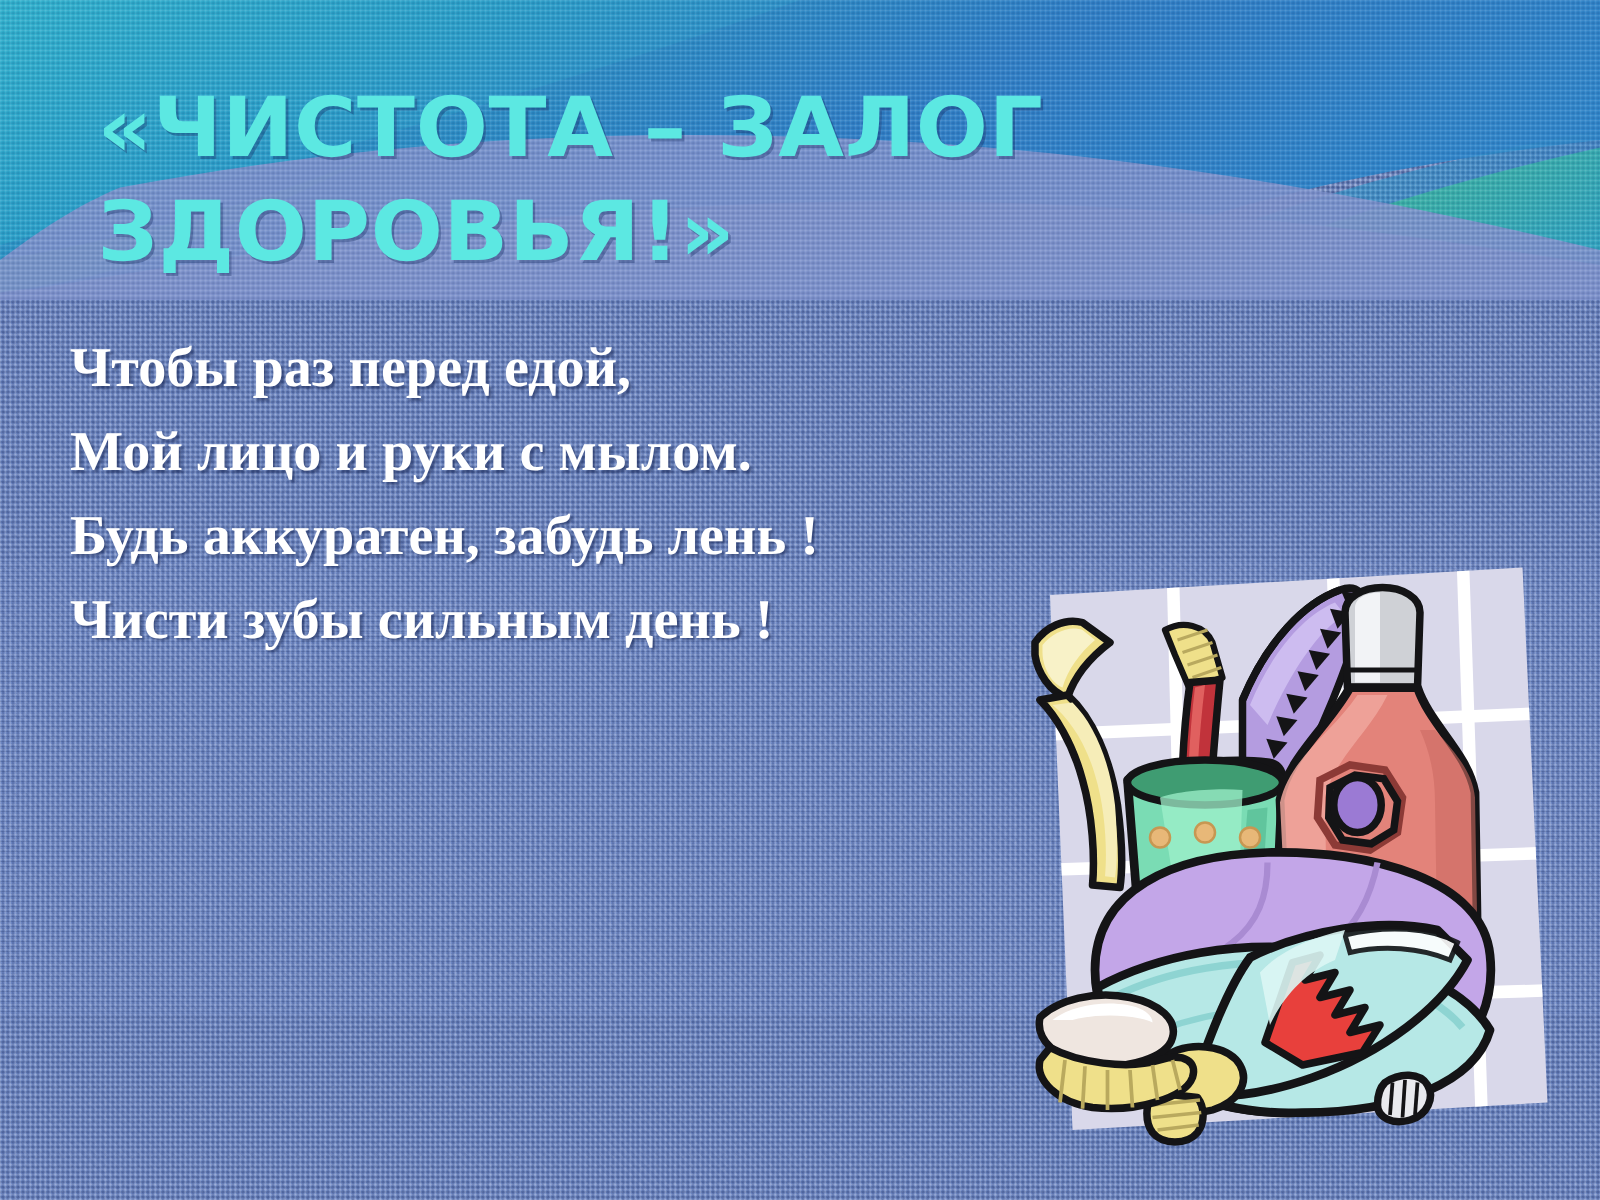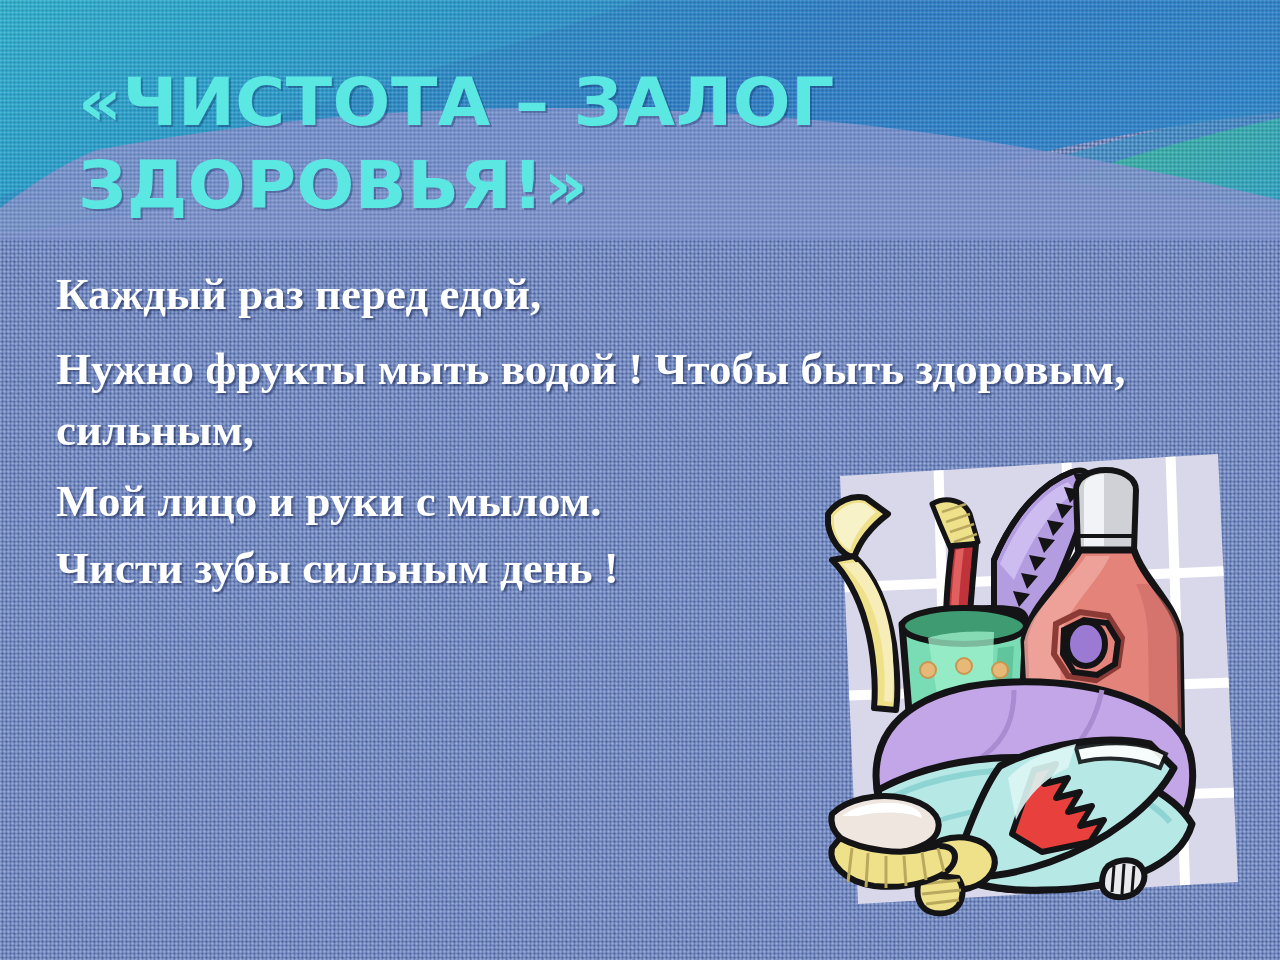--- a/index.html
+++ b/index.html
@@ -155,23 +155,23 @@
 
     <rect x="0" y="0" width="1280" height="240" fill="url(#texPat)"></rect>
   </svg>
 
   <div class="title" data-interactable="false">
     <div data-interactable="false">«ЧИСТОТА – ЗАЛОГ</div>
     <div data-interactable="false">ЗДОРОВЬЯ!»</div>
   </div>
 
   <div class="poem" data-interactable="false">
-    <div class="line l1" data-interactable="false">Каждый раз перед едой,</div>
-    <div class="line l2" data-interactable="false">Нужно фрукты мыть водой ! Чтобы быть здоровым,  сильным,</div>
+    <div class="line l1" data-interactable="false">Чтобы раз перед едой,</div>
     <div class="line l4" data-interactable="false">Мой лицо и руки с мылом.</div>
+    <div class="line l5" data-interactable="false">Будь аккуратен, забудь лень !</div>
     <div class="line l6" data-interactable="false">Чисти зубы сильным день !</div>
   </div>
 
   <svg class="clipart" viewBox="0 0 440 482" data-interactable="false">
     <defs>
       <clipPath id="tileClip">
         <path d="M22,38 L400,16 L420,444 L40,466 Z"></path>
       </clipPath>
     </defs>
 

